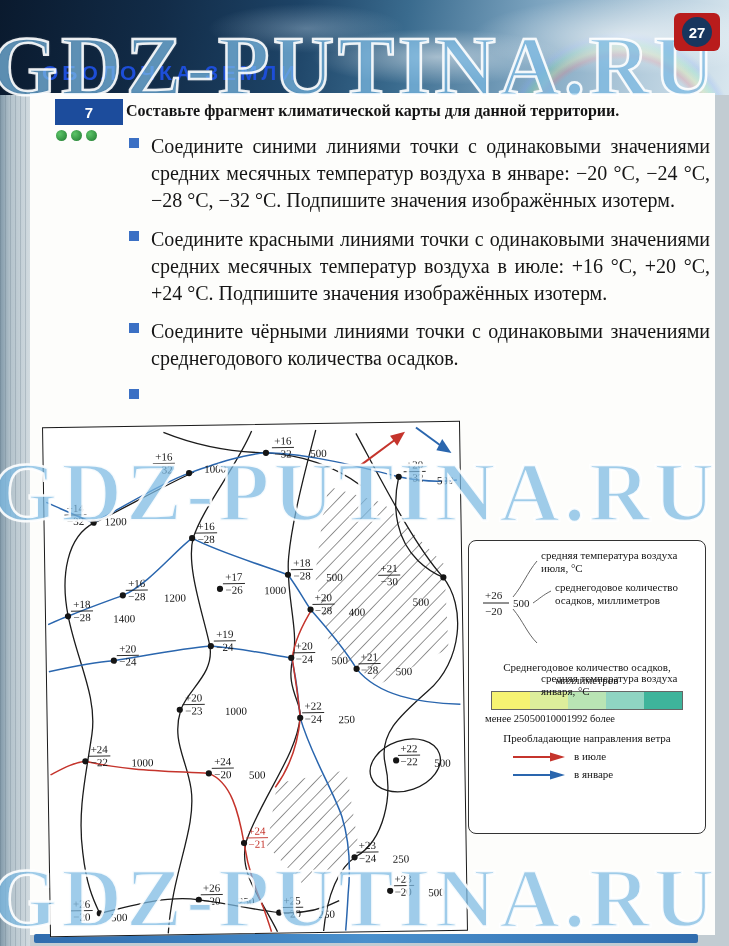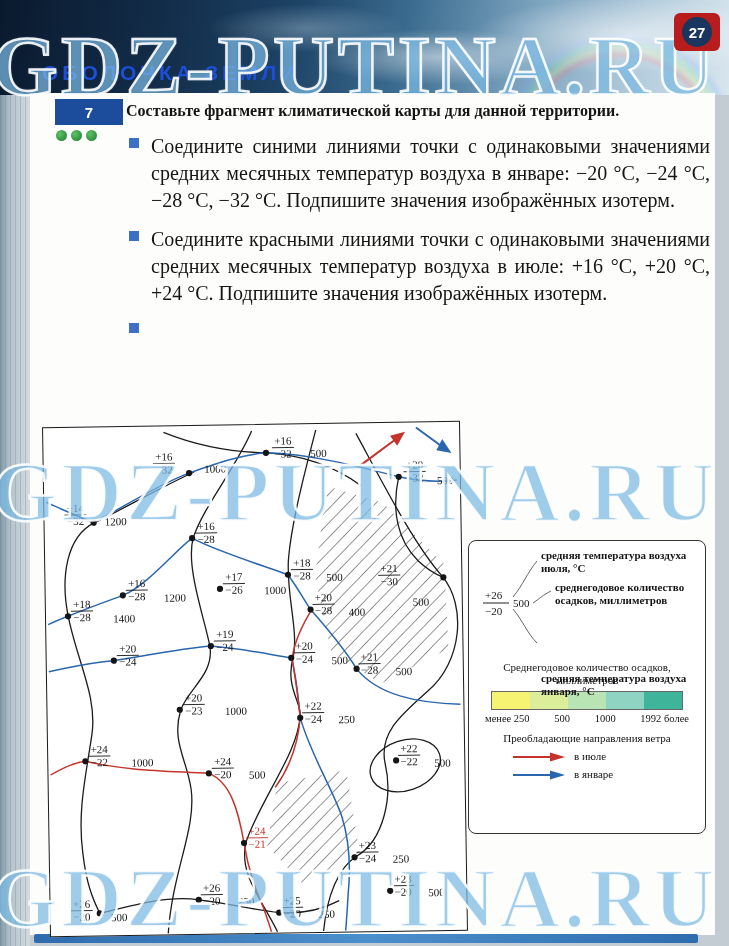--- a/index.html
+++ b/index.html
@@ -64,28 +64,28 @@
   
   .legend{
     position:absolute;left:468px;top:540px;width:238px;height:294px;z-index:6;
     border:1.2px solid #333;border-radius:8px;background:#fff;
     padding:6px 8px;box-sizing:border-box;font-size:11px;line-height:1.18;
   }
   .lex{position:relative;height:112px;}
   .lex svg{position:absolute;left:0;top:0;}
   .lt{font-size:11px;font-family:"Liberation Serif",serif;fill:#1a1a1a;}
   .conn{fill:none;stroke:#555;stroke-width:0.9;}
-  .lex-desc{position:absolute;font-size:11px;font-weight:bold;}
+  .lex-desc{position:absolute;font-size:11px;}
   .d1{left:64px;top:2px;width:158px;}
   .d2{left:78px;top:34px;width:148px;}
   .d3{left:64px;top:84px;width:158px;margin-top:41px;}
   .pscale-title{text-align:center;margin:2px 6px 4px;}
   .swatches{display:flex;height:17px;margin:0 14px;border:1px solid #666;}
   .swatches div{flex:1;}
-  .pticks{display:flex;justify-content:space-between;margin:3px 8px 6px;font-size:10.5px;}
+  .pticks{display:flex;margin:3px 8px 6px;font-size:10.5px;}
   .wind-title{text-align:center;margin:7px 0 3px;}
   .wind-row{display:flex;align-items:center;gap:9px;margin:5px 0 4px 34px;text-align:center;}
   
   .wm{
     position:absolute;left:-8px;width:760px;z-index:40;pointer-events:none;white-space:nowrap;
     font-family:"Liberation Serif",serif;font-weight:bold;font-size:84px;letter-spacing:4px;
     color:rgba(64,153,214,0.5);
     -webkit-text-stroke:2.5px rgba(255,255,255,0.9);
     text-shadow:0 0 3px rgba(255,255,255,0.45);
   }
@@ -109,20 +109,21 @@
 <div class="task-num">7</div>
 <div class="dots">
     <i></i>
     <i></i>
     <i></i>
   </div>
 <div class="task-title">Составьте фрагмент климатической карты для данной территории.</div>
 <div class="task-items" id="task-items">
     <div class="task-item"><span class="bullet"></span><span>Соедините синими линиями точки с одинаковыми значениями средних месячных температур воздуха в январе: −20 °С, −24 °С, −28 °С, −32 °С. Подпишите значения изображённых изотерм.</span></div>
     <div class="task-item"><span class="bullet"></span><span>Соедините красными линиями точки с одинаковыми значениями средних месячных температур воздуха в июле: +16 °С, +20 °С, +24 °С. Подпишите значения изображённых изотерм.</span></div>
+    <div class="task-item"><span class="bullet"></span><span>Соедините чёрными линиями точки с одинаковыми значениями среднегодового количества осадков.</span></div>
     <div class="task-item"><span class="bullet"></span></div>
   </div>
 
 <div class="map-box">
   <svg id="map-svg" viewBox="0 0 415 507" preserveAspectRatio="none">
     <defs>
       <pattern id="hatch" patternUnits="userSpaceOnUse" width="10" height="10" patternTransform="rotate(45)">
         <line x1="0" y1="0" x2="0" y2="10" stroke="#2b2b2b" stroke-width="1"></line>
       </pattern>
     </defs>

